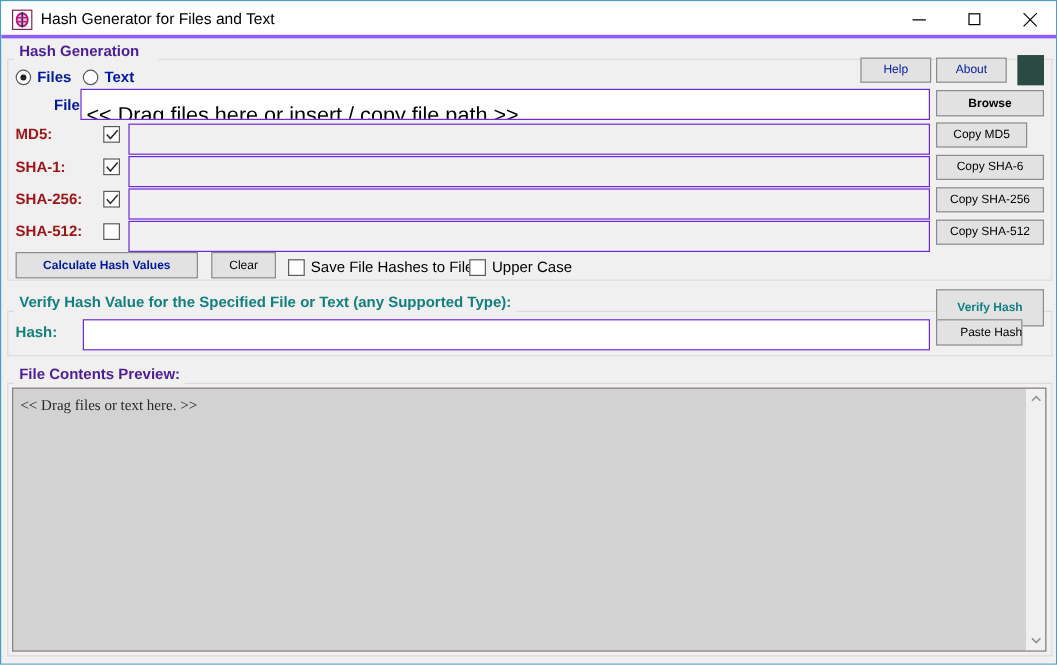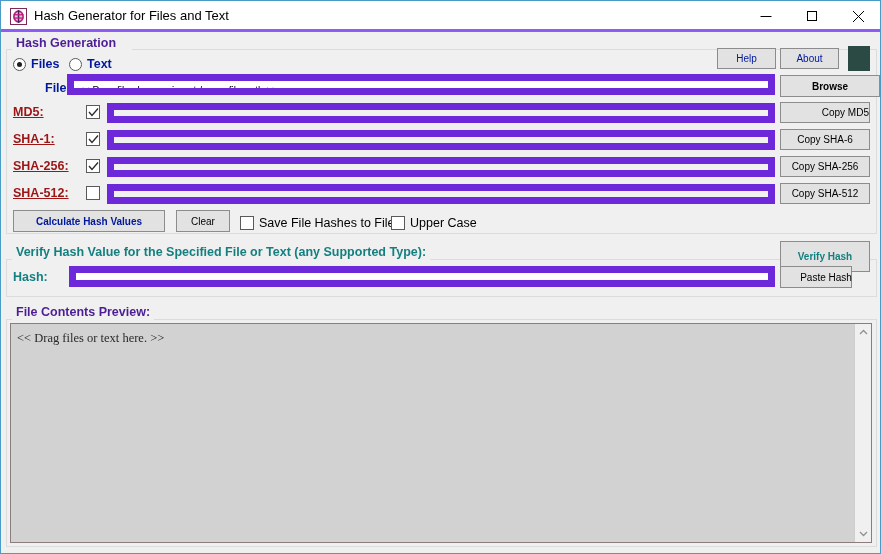--- a/index.html
+++ b/index.html
@@ -78,21 +78,21 @@
   }
   .grp-line-left, .grp-line-right {
     position: absolute;
     height: 1px;
     background: #dcdcdc;
   }
 
   .green  { color: #4c1d95; }
   .teal   { color: #137f7f; }
   .blue   { color: #00189c; }
-  .maroon { color: #9c1414; text-decoration: underline; }
+  .maroon { color: #9c1414; }
 
   
   .lbl {
     position: absolute;
     font-size: 12.5px;
     font-weight: bold;
     white-space: nowrap;
     line-height: 15px;
   }
 
@@ -154,25 +154,25 @@
     font-size: 12.5px;
     color: #000000;
     margin-left: 5px;
     white-space: nowrap;
   }
 
   
   .txtbox {
     position: absolute;
     box-sizing: border-box;
-    border: 7px solid #6d28d9;
+    border: 1px solid #6d28d9;
     background: #f1f1f1;
-    font-size: 10px;
+    font-size: 18px;
     color: #000000;
-    padding: 0 4px;
+    padding: 12px 4px;
     line-height: 19px;
     white-space: nowrap;
     overflow: hidden;
   }
   .txtbox.white { background: #ffffff; }
 
   
   .btn {
     position: absolute;
     box-sizing: border-box;
@@ -285,32 +285,32 @@
   <div class="btn" style="left:716px; top:47px; width:59px; height:21px;">
     <span class="blue">Help</span>
   </div>
   <div class="btn" style="left:779px; top:47px; width:59px; height:21px;">
     <span class="blue">About</span>
   </div>
   <div class="status-square" style="left:847px; top:45px; width:22px; height:25px;"></div>
 
   <div class="lbl blue" style="left:12px; top:80px;margin-left:32px;">File:</div>
   <div class="txtbox white" style="left:66px; top:73px; width:708px; height:21px;" title="&lt;&lt; Drag files here or insert / copy file path &gt;&gt;">&lt;&lt; Drag files here or insert / copy file path &gt;&gt;</div>
-  <div class="btn bold" style="left:779px; top:74px; width:100px; height:22px;">
+  <div class="btn bold" style="left:779px; top:74px; width:90px; height:22px;">
     <span>Browse</span>
   </div>
 
   <div class="lbl maroon" style="left:12px; top:104px;">MD5:</div>
   <div class="cb" style="left:85px; top:104px;">
     <svg width="11" height="11" viewBox="0 0 11 11">
         <polyline points="1,5 4,8.5 10,1.5" fill="none" stroke="#2b2b2b" stroke-width="1.3"></polyline>
       </svg>
   </div>
   <div class="txtbox" style="left:106px; top:102px; width:668px; height:20px;"></div>
-  <div class="btn" style="left:779px; top:101px; width:90px; height:21px;justify-content:flex-end;">
+  <div class="btn" style="left:779px; top:101px; width:76px; height:21px;">
     <span>Copy MD5</span>
   </div>
 
   <div class="lbl maroon" style="left:12px; top:131px;">SHA-1:</div>
   <div class="cb" style="left:85px; top:131px;">
     <svg width="11" height="11" viewBox="0 0 11 11">
         <polyline points="1,5 4,8.5 10,1.5" fill="none" stroke="#2b2b2b" stroke-width="1.3"></polyline>
       </svg>
   </div>
   <div class="txtbox" style="left:106px; top:129px; width:668px; height:20px;"></div>

